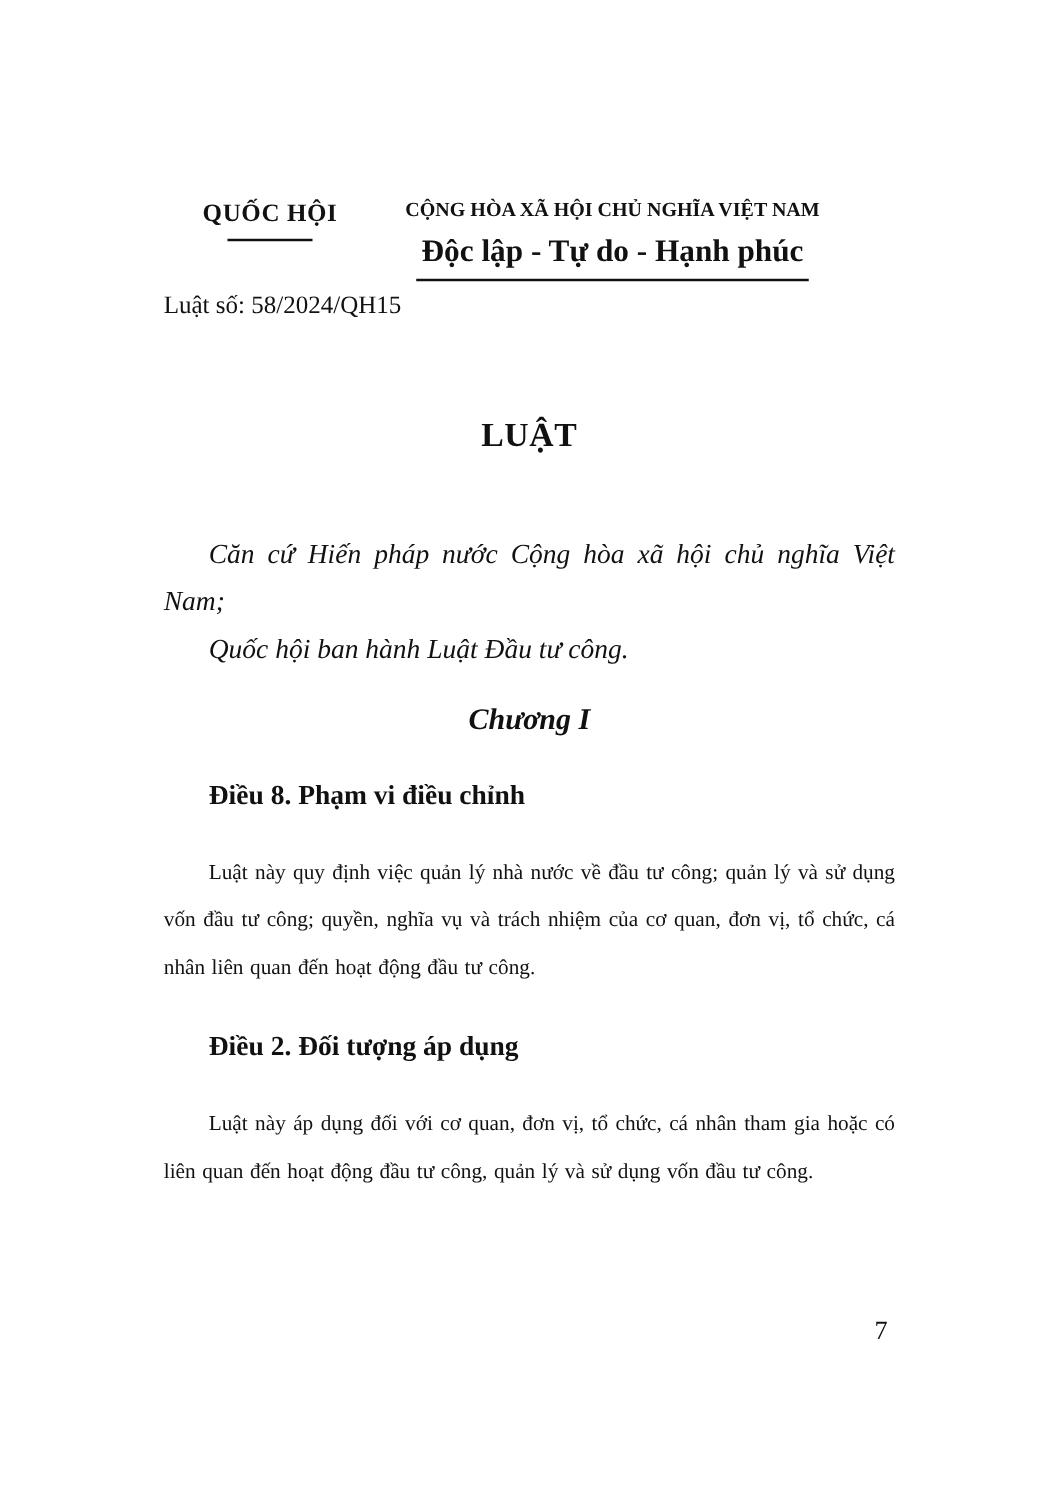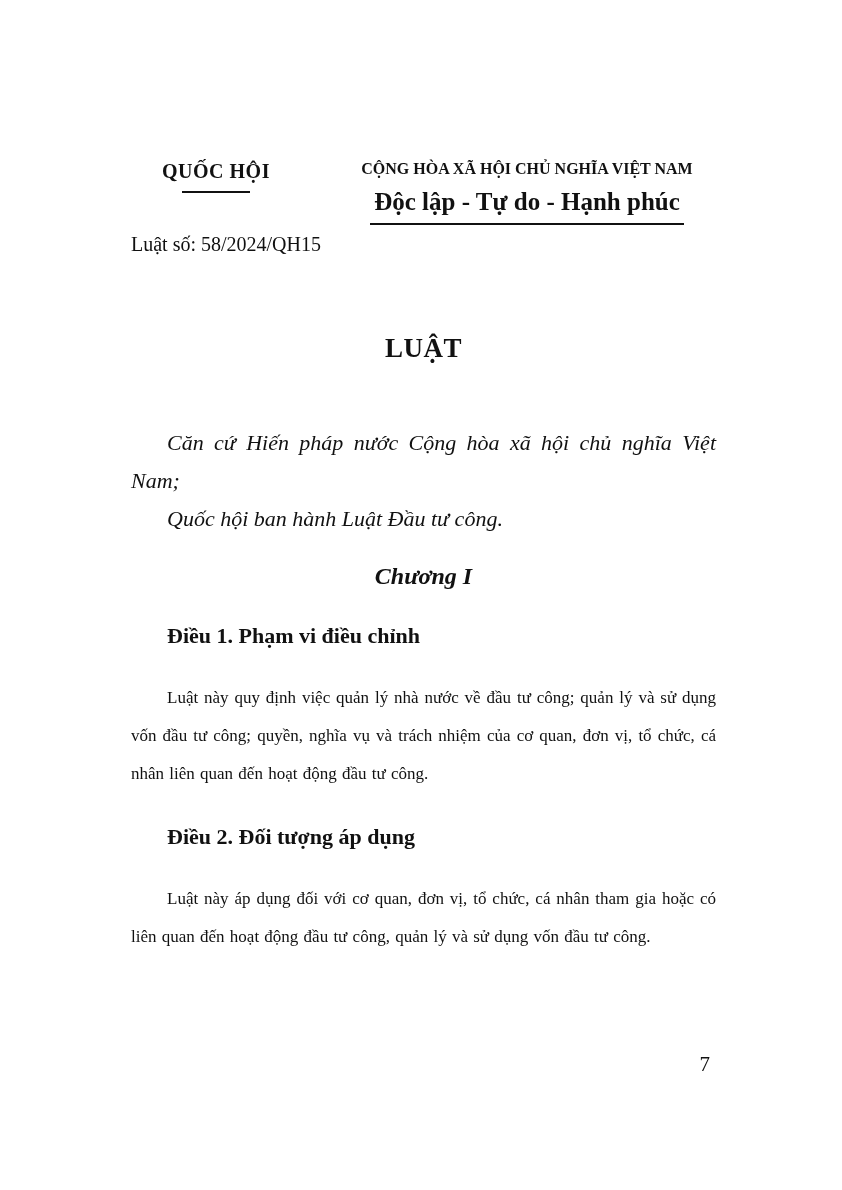--- a/index.html
+++ b/index.html
@@ -13,21 +13,20 @@
     position: relative;
     width: 842px;
     height: 1190px;
     background: #ffffff;
     padding: 160px 126px 0 131px;
     overflow: hidden;
   }
   
   .header-row {
     display: flex;
-    justify-content: space-between;
     align-items: flex-start;
   }
   .header-left {
     width: 170px;
     text-align: center;
   }
   .authority {
     font-size: 20px;
     font-weight: bold;
     letter-spacing: 0.5px;
@@ -151,21 +150,21 @@
   <section class="preamble">
     <p>Căn cứ Hiến pháp nước Cộng hòa xã hội chủ nghĩa Việt Nam;</p>
     <p>Quốc hội ban hành Luật Đầu tư công.</p>
   </section>
 
   <section class="chapter">
     <div class="chapter-number">Chương I</div>
   </section>
 
   <section class="article-block">
-    <h2 class="article-heading">Điều 1. Phạm vi điều chỉnh</h2>
+    <h2 class="article-heading">Điều 8. Phạm vi điều chỉnh</h2>
     <p class="article-body">Luật này quy định việc quản lý nhà nước về đầu tư công; quản lý và sử dụng vốn đầu tư công; quyền, nghĩa vụ và trách nhiệm của cơ quan, đơn vị, tổ chức, cá nhân liên quan đến hoạt động đầu tư công.</p>
   </section>
 
   <section class="article-block">
     <h2 class="article-heading">Điều 2. Đối tượng áp dụng</h2>
     <p class="article-body">Luật này áp dụng đối với cơ quan, đơn vị, tổ chức, cá nhân tham gia hoặc có liên quan đến hoạt động đầu tư công, quản lý và sử dụng vốn đầu tư công.</p>
   </section>
 
   <div class="page-number">7</div>
 

